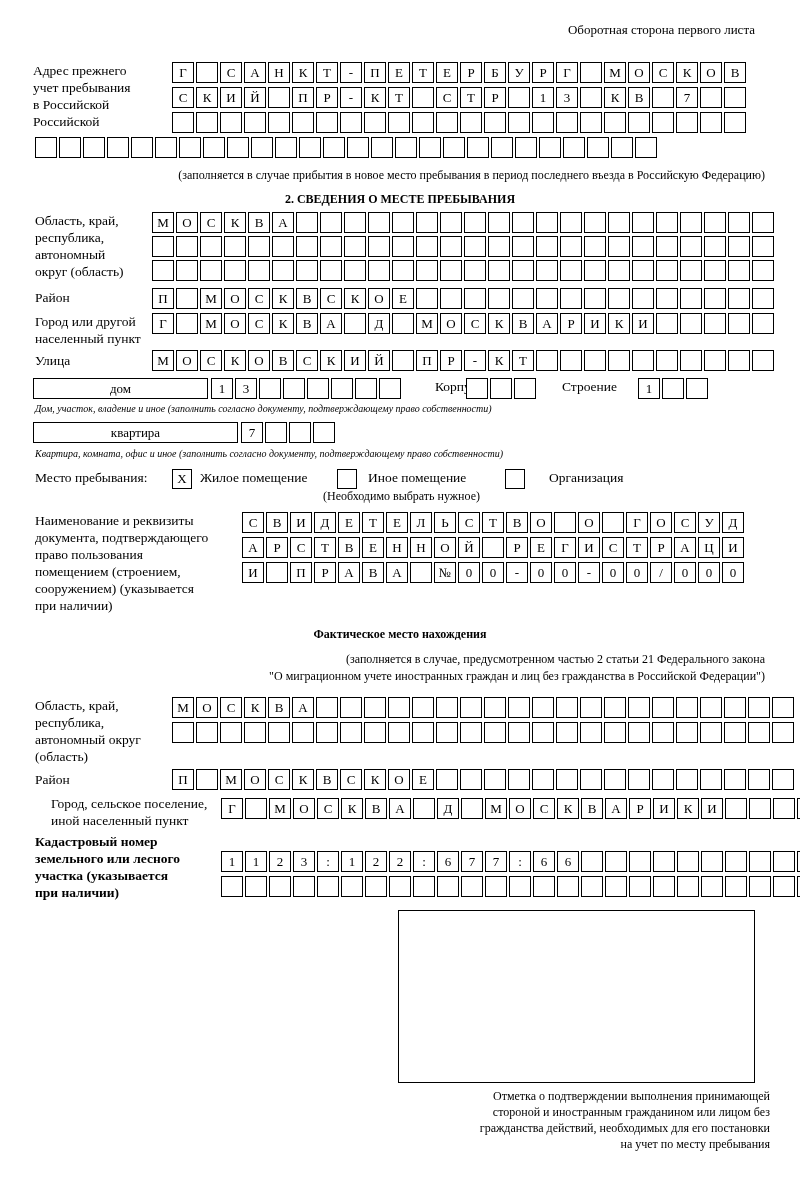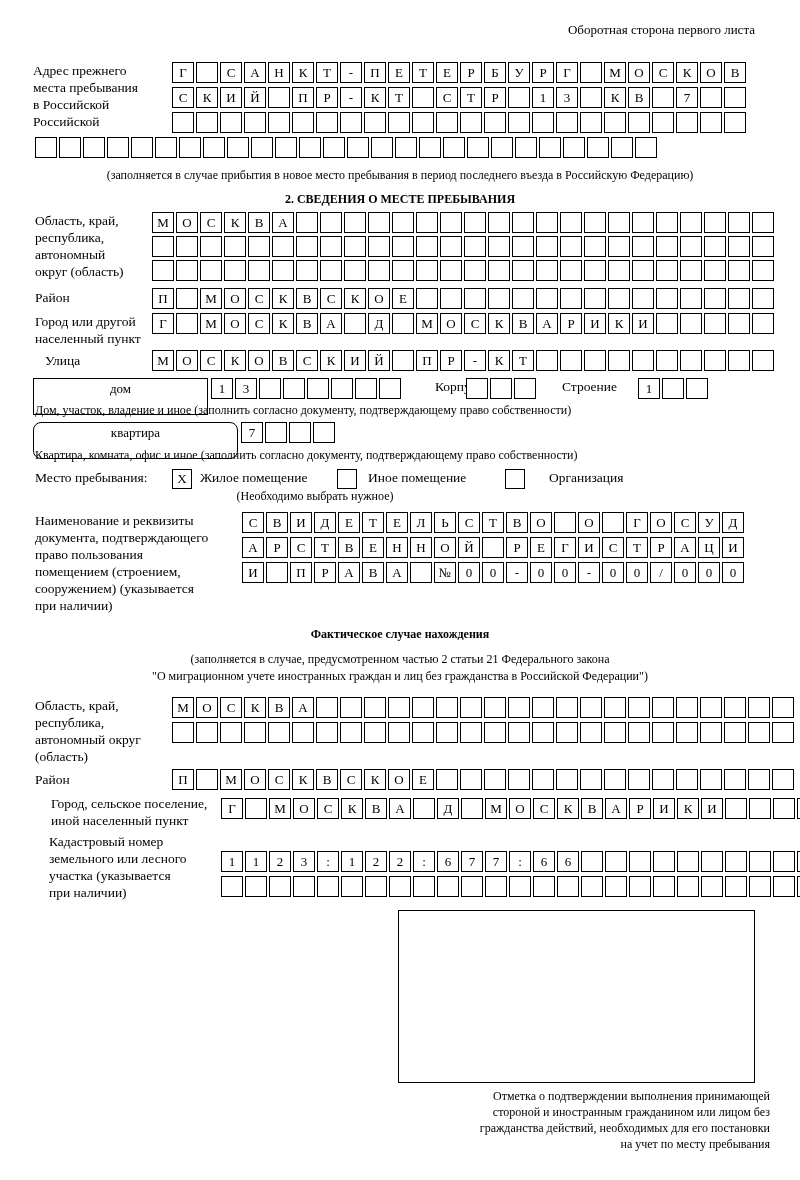--- a/index.html
+++ b/index.html
@@ -31,44 +31,44 @@
     font-size: 13.5px;
     line-height: 17px;
   }
   .center-title {
     text-align: center;
     font-weight: bold;
     font-size: 12px;
   }
   .note {
     font-size: 12px;
-    text-align: center;
-  }
-  .note-left { font-size: 12px; }
+    text-align: right;
+  }
+  .note-left { font-size: 10px; font-style: italic; }
 
   
   .row {
     position: absolute;
     display: flex;
   }
   .cell {
     width: 22px;
     height: 21px;
     border: 1px solid #000;
     margin-right: 2px;
     box-sizing: border-box;
     font-size: 13px;
     line-height: 19px;
     text-align: center;
     font-family: "Liberation Serif", serif;
     background: #fff;
   }
   .cell.blank { }
   .wide-field {
-    height: 37px;
+    height: 21px;
     border: 1px solid #000;
     box-sizing: border-box;
     font-size: 13px;
     line-height: 19px;
     text-align: center;
   }
   .chk {
     width: 20px;
     height: 20px;
     border: 1px solid #000;
@@ -94,21 +94,21 @@
 </style>
 </head>
 <body>
 
 <div class="page">
 
   <div class="abs hdr-right">Оборотная сторона первого листа</div>
 
   <div class="abs label" style="left:33px; top:62px;">
     <div>Адрес прежнего</div>
-    <div>места пребывания</div>
+    <div>учет пребывания</div>
     <div>в Российской</div>
     <div>Российской</div>
   </div>
 
   <div class="row" style="left:172px; top:62px;">
       <div class="cell">Г</div>
       <div class="cell blank"></div>
       <div class="cell">С</div>
       <div class="cell">А</div>
       <div class="cell">Н</div>
@@ -364,21 +364,21 @@
       <div class="cell">И</div>
       <div class="cell">К</div>
       <div class="cell">И</div>
       <div class="cell blank"></div>
       <div class="cell blank"></div>
       <div class="cell blank"></div>
       <div class="cell blank"></div>
       <div class="cell blank"></div>
     </div>
 
-  <div class="abs label" style="left:45px; top:352px;">Улица</div>
+  <div class="abs label" style="left:35px; top:352px;">Улица</div>
   <div class="row" style="left:152px; top:350px;">
       <div class="cell">М</div>
       <div class="cell">О</div>
       <div class="cell">С</div>
       <div class="cell">К</div>
       <div class="cell">О</div>
       <div class="cell">В</div>
       <div class="cell">С</div>
       <div class="cell">К</div>
       <div class="cell">И</div>
@@ -420,21 +420,21 @@
     </div>
   <div class="abs inline-label" style="left:562px; top:379px;">Строение</div>
   <div class="row" style="left:638px; top:378px;">
       <div class="cell">1</div>
       <div class="cell blank"></div>
       <div class="cell blank"></div>
     </div>
 
   <div class="abs note-left" style="left:35px; top:403px;">Дом, участок, владение и иное (заполнить согласно документу, подтверждающему право собственности)</div>
 
-  <div class="abs wide-field" style="left:33px; top:422px; width:205px;border-radius:8px;">квартира</div>
+  <div class="abs wide-field" style="left:33px; top:422px; width:205px;">квартира</div>
   <div class="row" style="left:241px; top:422px;">
       <div class="cell">7</div>
       <div class="cell blank"></div>
       <div class="cell blank"></div>
       <div class="cell blank"></div>
     </div>
   <div class="abs note-left" style="left:35px; top:448px;">Квартира, комната, офис и иное (заполнить согласно документу, подтверждающему право собственности)</div>
 
   <div class="abs inline-label" style="left:35px; top:470px;">Место пребывания:</div>
   <div class="abs chk" style="left:172px; top:469px;">X</div>
@@ -516,21 +516,21 @@
       <div class="cell">0</div>
       <div class="cell">-</div>
       <div class="cell">0</div>
       <div class="cell">0</div>
       <div class="cell">/</div>
       <div class="cell">0</div>
       <div class="cell">0</div>
       <div class="cell">0</div>
     </div>
 
-  <div class="abs center-title" style="left:0px; top:627px; width:800px;">Фактическое случае нахождения</div>
+  <div class="abs center-title" style="left:0px; top:627px; width:800px;">Фактическое место нахождения</div>
   <div class="abs note" style="left:35px; top:652px; width:730px;">(заполняется в случае, предусмотренном частью 2 статьи 21 Федерального закона</div>
   <div class="abs note" style="left:35px; top:669px; width:730px;">"О миграционном учете иностранных граждан и лиц без гражданства в Российской Федерации")</div>
 
   <div class="abs label" style="left:35px; top:697px;">
     <div>Область, край,</div>
     <div>республика,</div>
     <div>автономный округ</div>
     <div>(область)</div>
   </div>
   <div class="row" style="left:172px; top:697px;">
@@ -645,21 +645,21 @@
       <div class="cell">Р</div>
       <div class="cell">И</div>
       <div class="cell">К</div>
       <div class="cell">И</div>
       <div class="cell blank"></div>
       <div class="cell blank"></div>
       <div class="cell blank"></div>
       <div class="cell blank"></div>
     </div>
 
-  <div class="abs label" style="left:49px; top:833px;">
+  <div class="abs label" style="left:35px; top:833px;font-weight:bold;">
     <div>Кадастровый номер</div>
     <div>земельного или лесного</div>
     <div>участка (указывается</div>
     <div>при наличии)</div>
   </div>
   <div class="row" style="left:221px; top:851px;">
       <div class="cell">1</div>
       <div class="cell">1</div>
       <div class="cell">2</div>
       <div class="cell">3</div>

